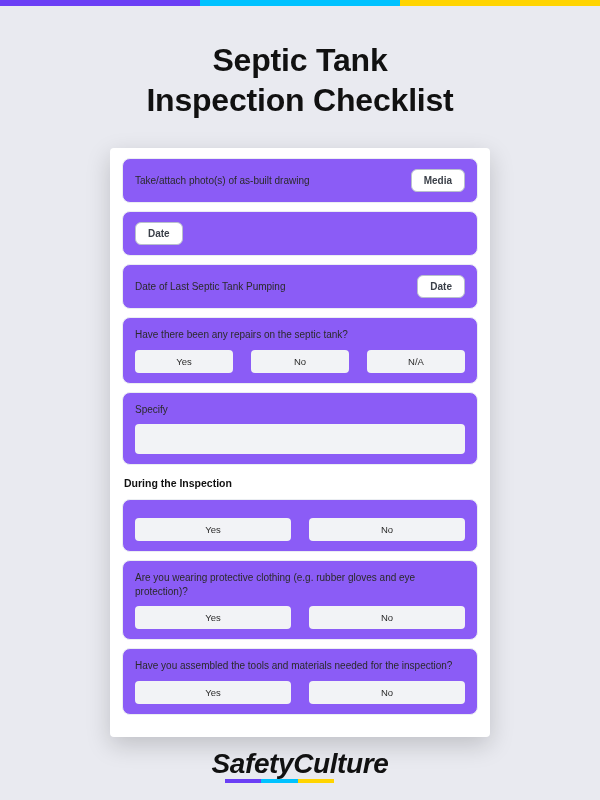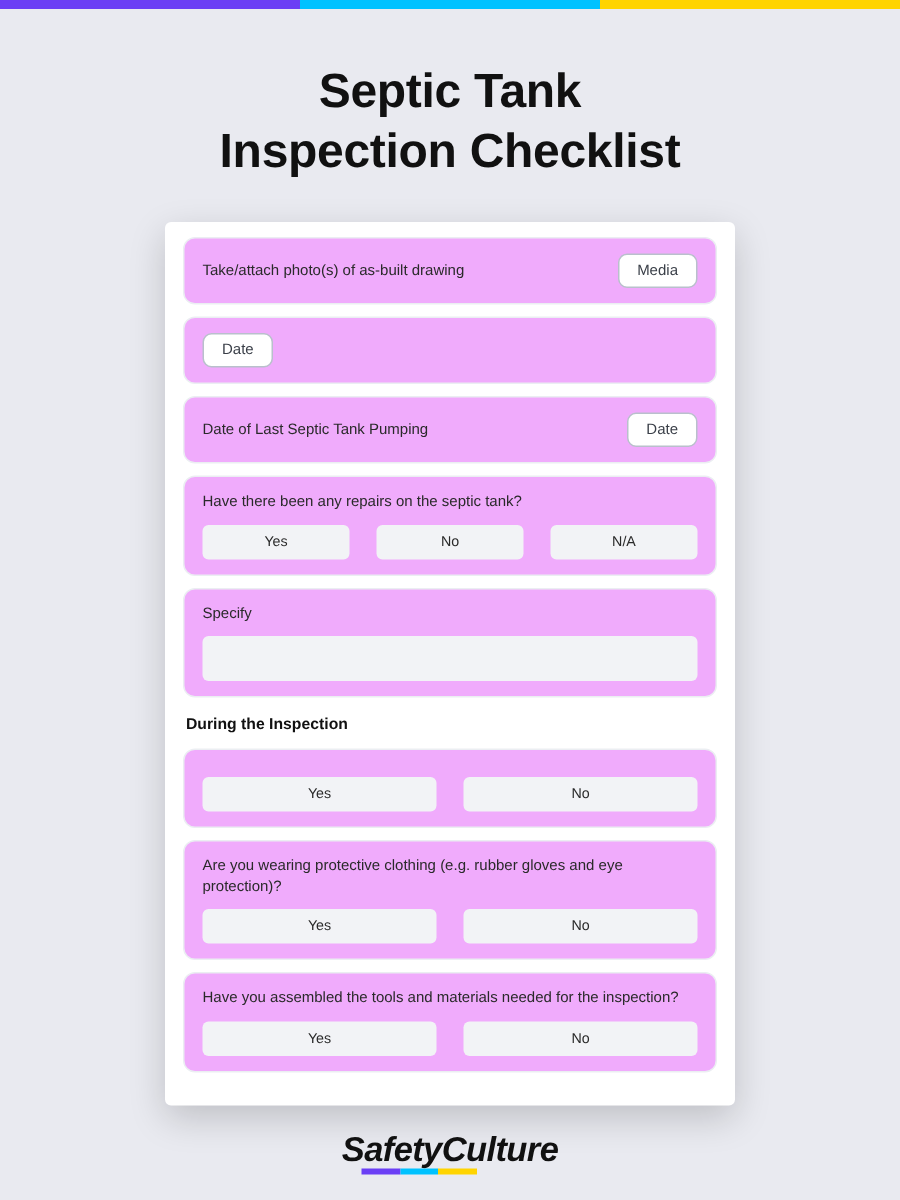--- a/index.html
+++ b/index.html
@@ -31,42 +31,42 @@
     background: #fff;
     border-radius: 4px;
     box-shadow: 0 8px 24px rgba(0,0,0,0.18);
     padding: 10px 12px 14px 12px;
   }
   .item {
     border: 1px solid #ebeef2;
     border-radius: 8px;
     padding: 10px 12px;
     margin-bottom: 8px;
-    background: #f0abfc;
+    background: #8b5cf6;
   }
   .item-row {
     display: flex;
     justify-content: space-between;
     align-items: center;
     gap: 10px;
   }
   .item-label {
     font-size: 10px;
     color: #2a2a2a;
     font-weight: 500;
     line-height: 1.35;
   }
   .action-btn {
     border: 1px solid #b9c0cc;
     background: #fff;
     border-radius: 6px;
     padding: 5px 12px;
     font-size: 10px;
     color: #3a3f48;
-    font-weight: 400;
+    font-weight: 700;
     cursor: pointer;
     flex-shrink: 0;
   }
   .options-row {
     display: flex;
     gap: 18px;
     margin-top: 8px;
   }
   .opt-btn {
     flex: 1;
@@ -95,21 +95,21 @@
     font-weight: 800;
     color: #111;
     margin: 12px 2px 10px 2px;
   }
   .footer {
     position: absolute;
     left: 0; right: 0; bottom: 20px;
     text-align: center;
   }
   .brand {
-    font-size: 23px;
+    font-size: 28px;
     font-weight: 800;
     font-style: italic;
     color: #111;
     display: inline-block;
     position: relative;
     letter-spacing: -0.4px;
   }
   .brand .underline {
     position: absolute;
     left: 13px; right: 54px; bottom: -3px;

